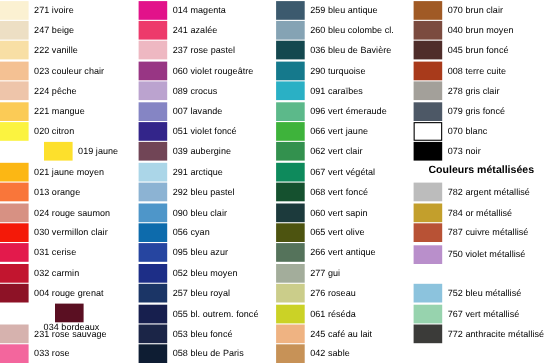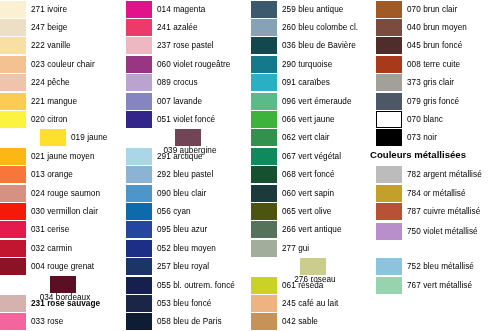--- a/index.html
+++ b/index.html
@@ -17,20 +17,21 @@
     position: relative;
     width: 500px;
     height: 331px;
     background: #ffffff;
   }
   .column {
     position: absolute;
     top: 0;
     width: 125px;
     height: 331px;
+    text-align: center;
   }
   .col-1 { left: 0px; }
   .col-2 { left: 125px; }
   .col-3 { left: 250px; }
   .col-4 { left: 375px; }
 
   .swatch-row {
     position: absolute;
     left: 0;
     width: 125px;
@@ -128,21 +129,21 @@
         <div class="swatch-label">032 carmin</div>
       </div>
       <div class="swatch-row" style="top: 257.6px;">
         <div class="swatch" style="background: rgb(141, 18, 38);"></div>
         <div class="swatch-label">004 rouge grenat</div>
       </div>
       <div class="swatch-row" style="top: 276px; flex-direction: column;">
         <div class="swatch" style="background: rgb(90, 15, 34);"></div>
         <div class="swatch-label">034 bordeaux</div>
       </div>
-      <div class="swatch-row" style="top: 294.4px; font-weight: bold;">
+      <div class="swatch-row" style="top: 294.4px;">
         <div class="swatch" style="background: rgb(214, 178, 174);"></div>
         <div class="swatch-label">231 rose sauvage</div>
       </div>
       <div class="swatch-row" style="top: 312.8px;">
         <div class="swatch" style="background: rgb(243, 102, 157);"></div>
         <div class="swatch-label">033 rose</div>
       </div>
     </div>
     <div class="column col-2">
       <div class="swatch-row" style="top: 0px;">
@@ -166,21 +167,21 @@
         <div class="swatch-label">089 crocus</div>
       </div>
       <div class="swatch-row" style="top: 92px;">
         <div class="swatch" style="background: rgb(133, 133, 196);"></div>
         <div class="swatch-label">007 lavande</div>
       </div>
       <div class="swatch-row" style="top: 110.4px;">
         <div class="swatch" style="background: rgb(51, 37, 138);"></div>
         <div class="swatch-label">051 violet foncé</div>
       </div>
-      <div class="swatch-row" style="top: 128.8px; flex-direction: column;">
+      <div class="swatch-row" style="top: 128.8px;">
         <div class="swatch" style="background: rgb(113, 69, 86);"></div>
         <div class="swatch-label">039 aubergine</div>
       </div>
       <div class="swatch-row" style="top: 147.2px;">
         <div class="swatch" style="background: rgb(171, 214, 232);"></div>
         <div class="swatch-label">291 arctique</div>
       </div>
       <div class="swatch-row" style="top: 165.6px;">
         <div class="swatch" style="background: rgb(140, 179, 211);"></div>
         <div class="swatch-label">292 bleu pastel</div>
@@ -268,21 +269,21 @@
         <div class="swatch-label">065 vert olive</div>
       </div>
       <div class="swatch-row" style="top: 220.8px;">
         <div class="swatch" style="background: rgb(85, 115, 91);"></div>
         <div class="swatch-label">266 vert antique</div>
       </div>
       <div class="swatch-row" style="top: 239.2px;">
         <div class="swatch" style="background: rgb(163, 173, 155);"></div>
         <div class="swatch-label">277 gui</div>
       </div>
-      <div class="swatch-row" style="top: 257.6px; flex-direction: column;">
+      <div class="swatch-row" style="top: 257.6px;">
         <div class="swatch" style="background: rgb(203, 205, 138);"></div>
         <div class="swatch-label">276 roseau</div>
       </div>
       <div class="swatch-row" style="top: 276px;">
         <div class="swatch" style="background: rgb(203, 210, 38);"></div>
         <div class="swatch-label">061 réséda</div>
       </div>
       <div class="swatch-row" style="top: 294.4px;">
         <div class="swatch" style="background: rgb(239, 179, 130);"></div>
         <div class="swatch-label">245 café au lait</div>
@@ -304,21 +305,21 @@
       <div class="swatch-row" style="top: 36.8px;">
         <div class="swatch" style="background: rgb(79, 45, 42);"></div>
         <div class="swatch-label">045 brun foncé</div>
       </div>
       <div class="swatch-row" style="top: 55.2px;">
         <div class="swatch" style="background: rgb(168, 58, 27);"></div>
         <div class="swatch-label">008 terre cuite</div>
       </div>
       <div class="swatch-row" style="top: 73.6px;">
         <div class="swatch" style="background: rgb(163, 160, 154);"></div>
-        <div class="swatch-label">373 gris clair</div>
+        <div class="swatch-label">278 gris clair</div>
       </div>
       <div class="swatch-row" style="top: 92px;">
         <div class="swatch" style="background: rgb(77, 88, 102);"></div>
         <div class="swatch-label">079 gris foncé</div>
       </div>
       <div class="swatch-row" style="top: 110.4px;">
         <div class="swatch" style="background: rgb(255, 255, 255); border: 1px solid rgb(0, 0, 0); width: 24px; height: 15px;"></div>
         <div class="swatch-label">070 blanc</div>
       </div>
       <div class="swatch-row" style="top: 128.8px;">
@@ -343,14 +344,18 @@
         <div class="swatch-label">750 violet métallisé</div>
       </div>
       <div class="swatch-row" style="top: 257.6px;">
         <div class="swatch" style="background: rgb(140, 195, 221);"></div>
         <div class="swatch-label">752 bleu métallisé</div>
       </div>
       <div class="swatch-row" style="top: 276px;">
         <div class="swatch" style="background: rgb(151, 211, 174);"></div>
         <div class="swatch-label">767 vert métallisé</div>
       </div>
+      <div class="swatch-row" style="top: 294.4px;">
+        <div class="swatch" style="background: rgb(59, 59, 57);"></div>
+        <div class="swatch-label">772 anthracite métallisé</div>
+      </div>
     </div>
   </div>
 
 </body></html>

